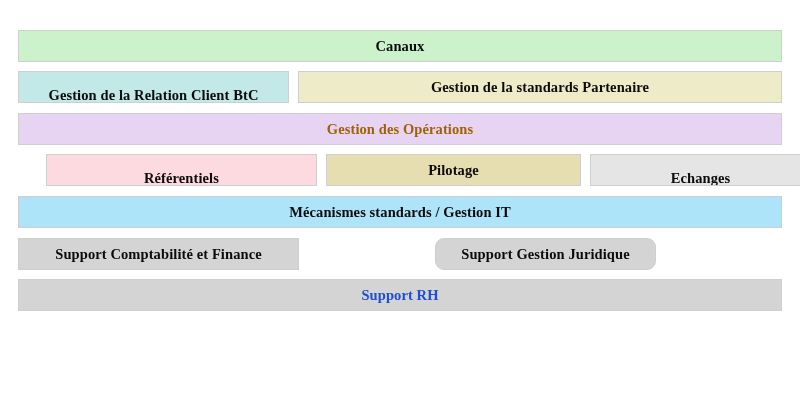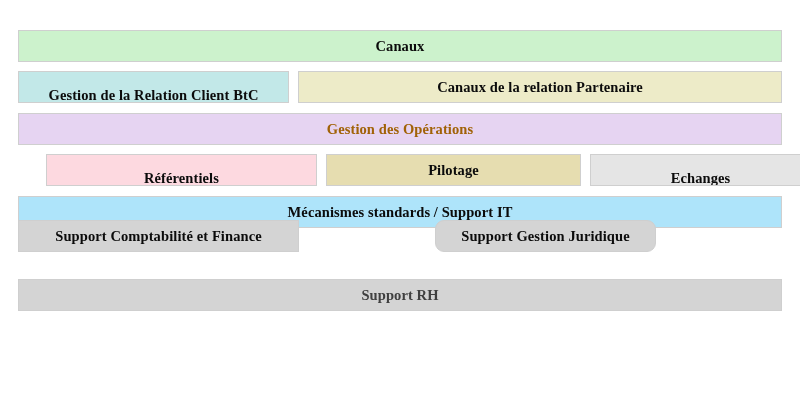--- a/index.html
+++ b/index.html
@@ -48,21 +48,21 @@
     white-space: nowrap;
     overflow: hidden;
   }
 
   
   .r1 { top: 30px;  }
   .r2 { top: 71px;  }
   .r3 { top: 113px; }
   .r4 { top: 154px; padding-left: 28px; }
   .r5 { top: 196px; }
-  .r6 { top: 220px; gap: 39px; }
+  .r6 { top: 238px; gap: 39px; }
   .r7 { top: 279px; }
 
   
   .gap-9  { width: 9px;  flex: 0 0 9px;  }
   .gap-10 { width: 10px; flex: 0 0 10px; }
 
   
   .w-full  { flex: 0 0 764px; width: 764px; }
   .w-271   { flex: 0 0 271px; width: 271px; align-items: flex-end; }
   .w-484   { flex: 0 0 484px; width: 484px; }
@@ -81,21 +81,21 @@
       <span>Canaux</span>
     </div>
   </div>
 
   <div class="row r2">
     <div class="box w-271" style="background-color: rgb(194, 232, 232); border-color: rgb(207, 207, 207); color: rgb(11, 11, 11);">
       <span>Gestion de la Relation Client BtC</span>
     </div>
     <div class="gap-9"></div>
     <div class="box w-484" style="background-color: rgb(237, 235, 200); border-color: rgb(207, 207, 207); color: rgb(11, 11, 11);">
-      <span>Canaux de la relation Partenaire</span>
+      <span>Gestion de la standards Partenaire</span>
     </div>
   </div>
 
   <div class="row r3">
     <div class="box w-full" style="background-color: rgb(230, 212, 242); border-color: rgb(207, 207, 207); color: #a16207;">
       <span>Gestion des Opérations</span>
     </div>
   </div>
 
   <div class="row r4">
@@ -107,34 +107,34 @@
       <span>Pilotage</span>
     </div>
     <div class="gap-9"></div>
     <div class="box w-221" style="background-color: #e5e5e5; border-color: rgb(207, 207, 207); color: rgb(11, 11, 11); align-items: flex-end;">
       <span>Echanges</span>
     </div>
   </div>
 
   <div class="row r5">
     <div class="box w-full" style="background-color: rgb(174, 228, 250); border-color: rgb(207, 207, 207); color: rgb(11, 11, 11);">
-      <span>Mécanismes standards / Support IT</span>
+      <span>Mécanismes standards / Gestion IT</span>
     </div>
   </div>
 
   <div class="row r6">
     <div class="box w-281" style="background-color: rgb(212, 212, 212); border-color: rgb(207, 207, 207); color: rgb(11, 11, 11);">
       <span>Support Comptabilité et Finance</span>
     </div>
     <div class="gap-10"></div>
     <div class="gap-9"></div>
     <div class="box w-221" style="background-color: rgb(212, 212, 212); border-color: rgb(207, 207, 207); color: rgb(11, 11, 11); border-radius: 9px;">
       <span>Support Gestion Juridique</span>
     </div>
   </div>
 
   <div class="row r7">
-    <div class="box w-full" style="background-color: rgb(212, 212, 212); border-color: rgb(207, 207, 207); color: #404040;">
+    <div class="box w-full" style="background-color: rgb(212, 212, 212); border-color: rgb(207, 207, 207); color: #1d4ed8;">
       <span>Support RH</span>
     </div>
   </div>
 
 </div>
 
 </body></html>

